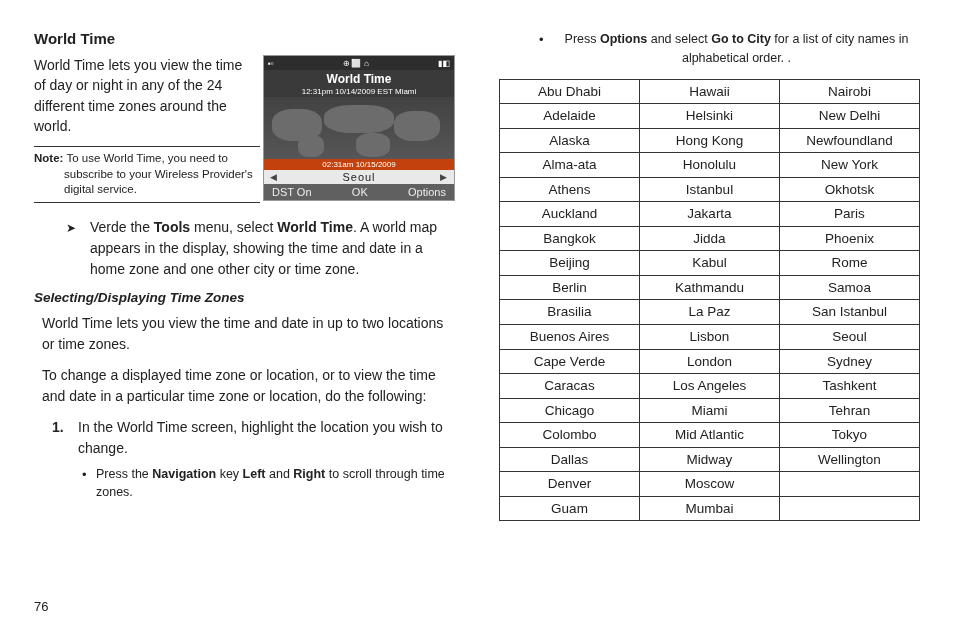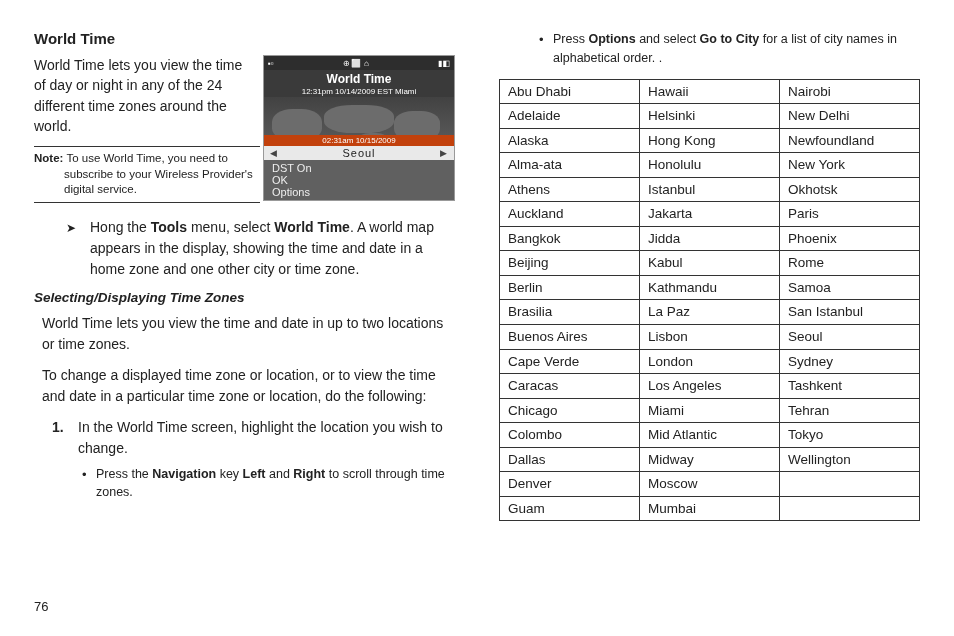--- a/index.html
+++ b/index.html
@@ -18,21 +18,21 @@
     height: 636px;
     box-sizing: border-box;
     padding: 30px 34px 20px 34px;
   }
   .col {
     flex: 1;
     box-sizing: border-box;
     position: relative;
   }
   .col-left { padding-right: 22px; }
-  .col-right { padding-left: 22px; }
+  .col-right { padding-left: 22px; text-align: center; }
 
   h3.section-title {
     font-size: 15px;
     font-weight: 900;
     margin: 0 0 8px 0;
     letter-spacing: 0;
   }
 
   .intro-wrap {
     overflow: hidden;
@@ -89,21 +89,21 @@
   }
   .phone-bot-time { text-align:center; font-size:8px; background:#c2410c; padding:1px 0;}
   .phone-city {
     display:flex; align-items:center; justify-content:space-between;
     background:#e9e9e9; color:#222; font-size:11px; padding:1px 6px;
     letter-spacing:1px;
   }
   .phone-city .tri { font-size:9px; color:#444; }
   .phone-softkeys {
     display:flex; justify-content:space-between;
-    background:#606060; color:#eee; font-size:11px; padding:2px 8px;flex-direction:column;
+    background:#606060; color:#eee; font-size:11px; padding:2px 8px;
   }
 
   .note-block {
     border-top: 1px solid #333;
     border-bottom: 1px solid #333;
     padding: 4px 0;
     font-size: 11.5px;
     line-height: 1.35;
     margin: 2px 0 14px 0;
     width: 226px;
@@ -234,21 +234,21 @@
       <div class="note-block">
         <span class="note-body">
           <span class="note-label">Note:</span>
           <span>To use World Time, you need to subscribe to your Wireless Provider's digital service.</span>
         </span>
       </div>
     </div>
 
     <p class="arrow-block">
       <span class="arrow">➤</span>
-      <span>Hong the </span><span class="b">Tools</span><span> menu, select </span><span class="b">World Time</span><span>. A world map appears in the display, showing the time and date in a home zone and one other city or time zone.</span>
+      <span>Verde the </span><span class="b">Tools</span><span> menu, select </span><span class="b">World Time</span><span>. A world map appears in the display, showing the time and date in a home zone and one other city or time zone.</span>
     </p>
 
     <h4 class="subsection">Selecting/Displaying Time Zones</h4>
 
     <p class="body">World Time lets you view the time and date in up to two locations or time zones.</p>
     <p class="body">To change a displayed time zone or location, or to view the time and date in a particular time zone or location, do the following:</p>
 
     <div class="numlist">
       <span class="num">1.</span>
       <span>In the World Time screen, highlight the location you wish to change.</span>

